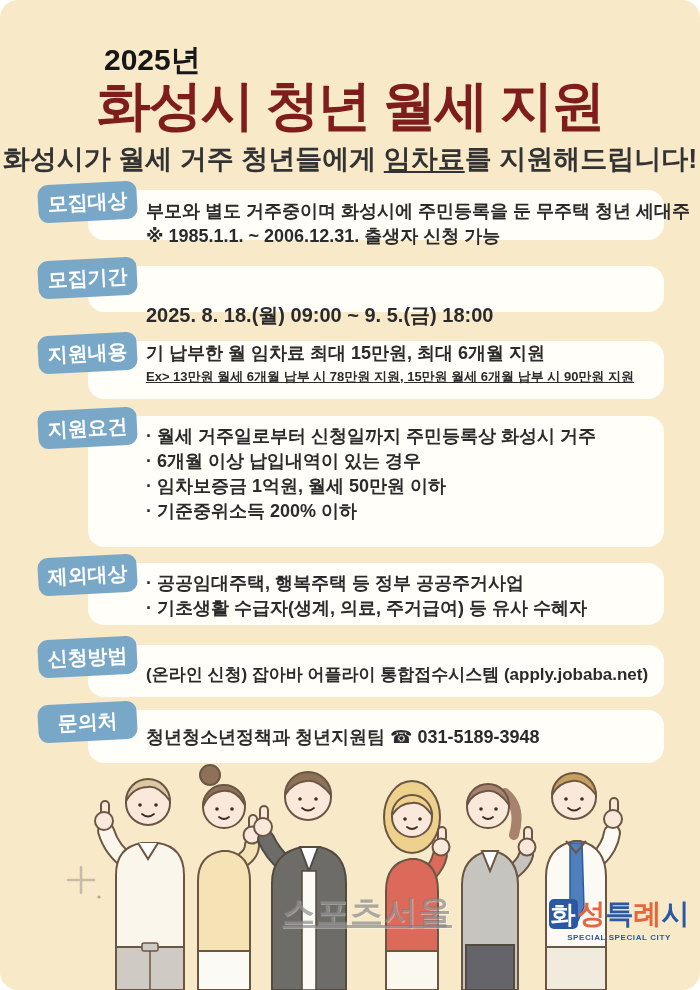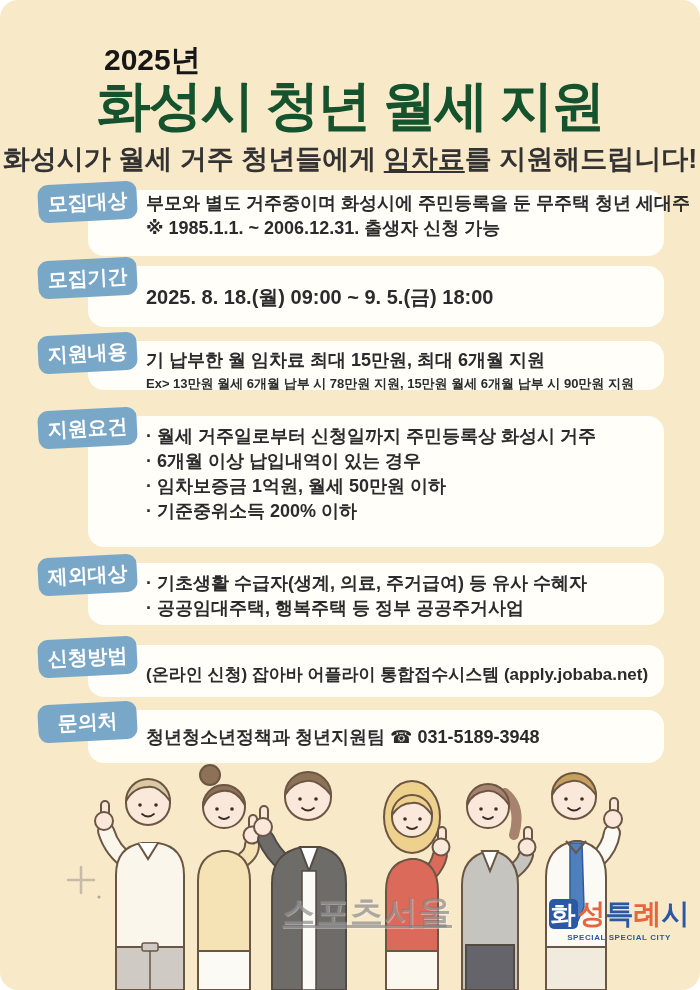--- a/index.html
+++ b/index.html
@@ -1,35 +1,35 @@
 <!DOCTYPE html>
 <html><head>
 <meta charset="utf-8">
 <style>
   html,body{margin:0;padding:0;}
   body{width:700px;height:990px;font-family:"Liberation Sans","DejaVu Sans",sans-serif;}
   .poster{position:relative;width:700px;height:990px;background:#F8E9C9;overflow:hidden;border-radius:18px;}
 
   
   .year{position:absolute;left:104px;top:40px;font-size:30px;font-weight:800;color:#171717;letter-spacing:0px;}
-  .title{position:absolute;left:0;right:0;top:70px;text-align:center;font-size:54px;font-weight:800;color:#14532d;letter-spacing:-2px;}
+  .title{position:absolute;left:0;right:0;top:70px;text-align:center;font-size:54px;font-weight:800;color:#7f1d1d;letter-spacing:-2px;}
   .subtitle{position:absolute;left:0;right:0;top:141px;text-align:center;font-size:27px;font-weight:700;color:#333;}
   .subtitle .u{text-decoration:underline;text-underline-offset:3px;}
 
   
   .section{position:absolute;left:88px;right:36px;}
   .box{box-sizing:border-box;background:#FFFEF9;border-radius:16px;padding:8px 4px 6px 58px;}
   .badge{position:absolute;left:-50px;top:-7px;width:99px;height:38px;background:#79A7C8;border-radius:10px;
          display:flex;align-items:center;justify-content:center;color:#fff;font-size:20px;font-weight:800;
          transform:rotate(-3deg);z-index:2;}
   .line{font-size:18px;font-weight:600;color:#2B2B2B;line-height:25px;white-space:nowrap;}
-  .line.small{font-size:13px;line-height:22px;font-weight:600;}
-  .s1{top:190px;} .s1 .box{height:66px;padding-top:1px;}
-  .s2{top:266px;} .s2 .box{height:61px;padding-top:19px;} .s2 .line{font-size:20px;}
-  .s3{top:341px;} .s3 .box{height:49px;padding-top:7px;}
+  .line.small{font-size:13px;line-height:22px;font-weight:600;text-decoration:underline;}
+  .s1{top:190px;} .s1 .box{height:50px;padding-top:9px;}
+  .s2{top:266px;} .s2 .box{height:46px;padding-top:37px;} .s2 .line{font-size:20px;}
+  .s3{top:341px;} .s3 .box{height:58px;padding-top:0;}
   .s4{top:416px;} .s4 .box{height:131px;padding-top:8px;}
   .s5{top:563px;} .s5 .box{height:62px;padding-top:8px;}
   .s6{top:645px;} .s6 .box{height:52px;padding-top:17px;} .s6 .line{font-size:17px;}
   .s7{top:710px;} .s7 .box{height:53px;padding-top:15px;}
 
   
   .illustration{position:absolute;left:0;bottom:0;width:700px;height:235px;}
   .watermark{position:absolute;left:282px;top:890px;font-size:33px;font-weight:800;letter-spacing:1px;
              color:rgba(125,125,125,0.62);text-shadow:1px 1px 0 rgba(255,255,255,0.35);z-index:5;text-decoration:underline;}
   .logo{position:absolute;left:540px;top:897px;width:158px;text-align:center;z-index:5;}
@@ -77,22 +77,22 @@
       <div class="line">· 월세 거주일로부터 신청일까지 주민등록상 화성시 거주</div>
       <div class="line">· 6개월 이상 납입내역이 있는 경우</div>
       <div class="line">· 임차보증금 1억원, 월세 50만원 이하</div>
       <div class="line">· 기준중위소득 200% 이하</div>
     </div>
   </div>
 
   <div class="section s5">
     <div class="badge">제외대상</div>
     <div class="box">
+      <div class="line">· 공공임대주택, 행복주택 등 정부 공공주거사업</div>
       <div class="line">· 기초생활 수급자(생계, 의료, 주거급여) 등 유사 수혜자</div>
-      <div class="line">· 공공임대주택, 행복주택 등 정부 공공주거사업</div>
     </div>
   </div>
 
   <div class="section s6">
     <div class="badge">신청방법</div>
     <div class="box">
       <div class="line">(온라인 신청) 잡아바 어플라이 통합접수시스템 (apply.jobaba.net)</div>
     </div>
   </div>
 

